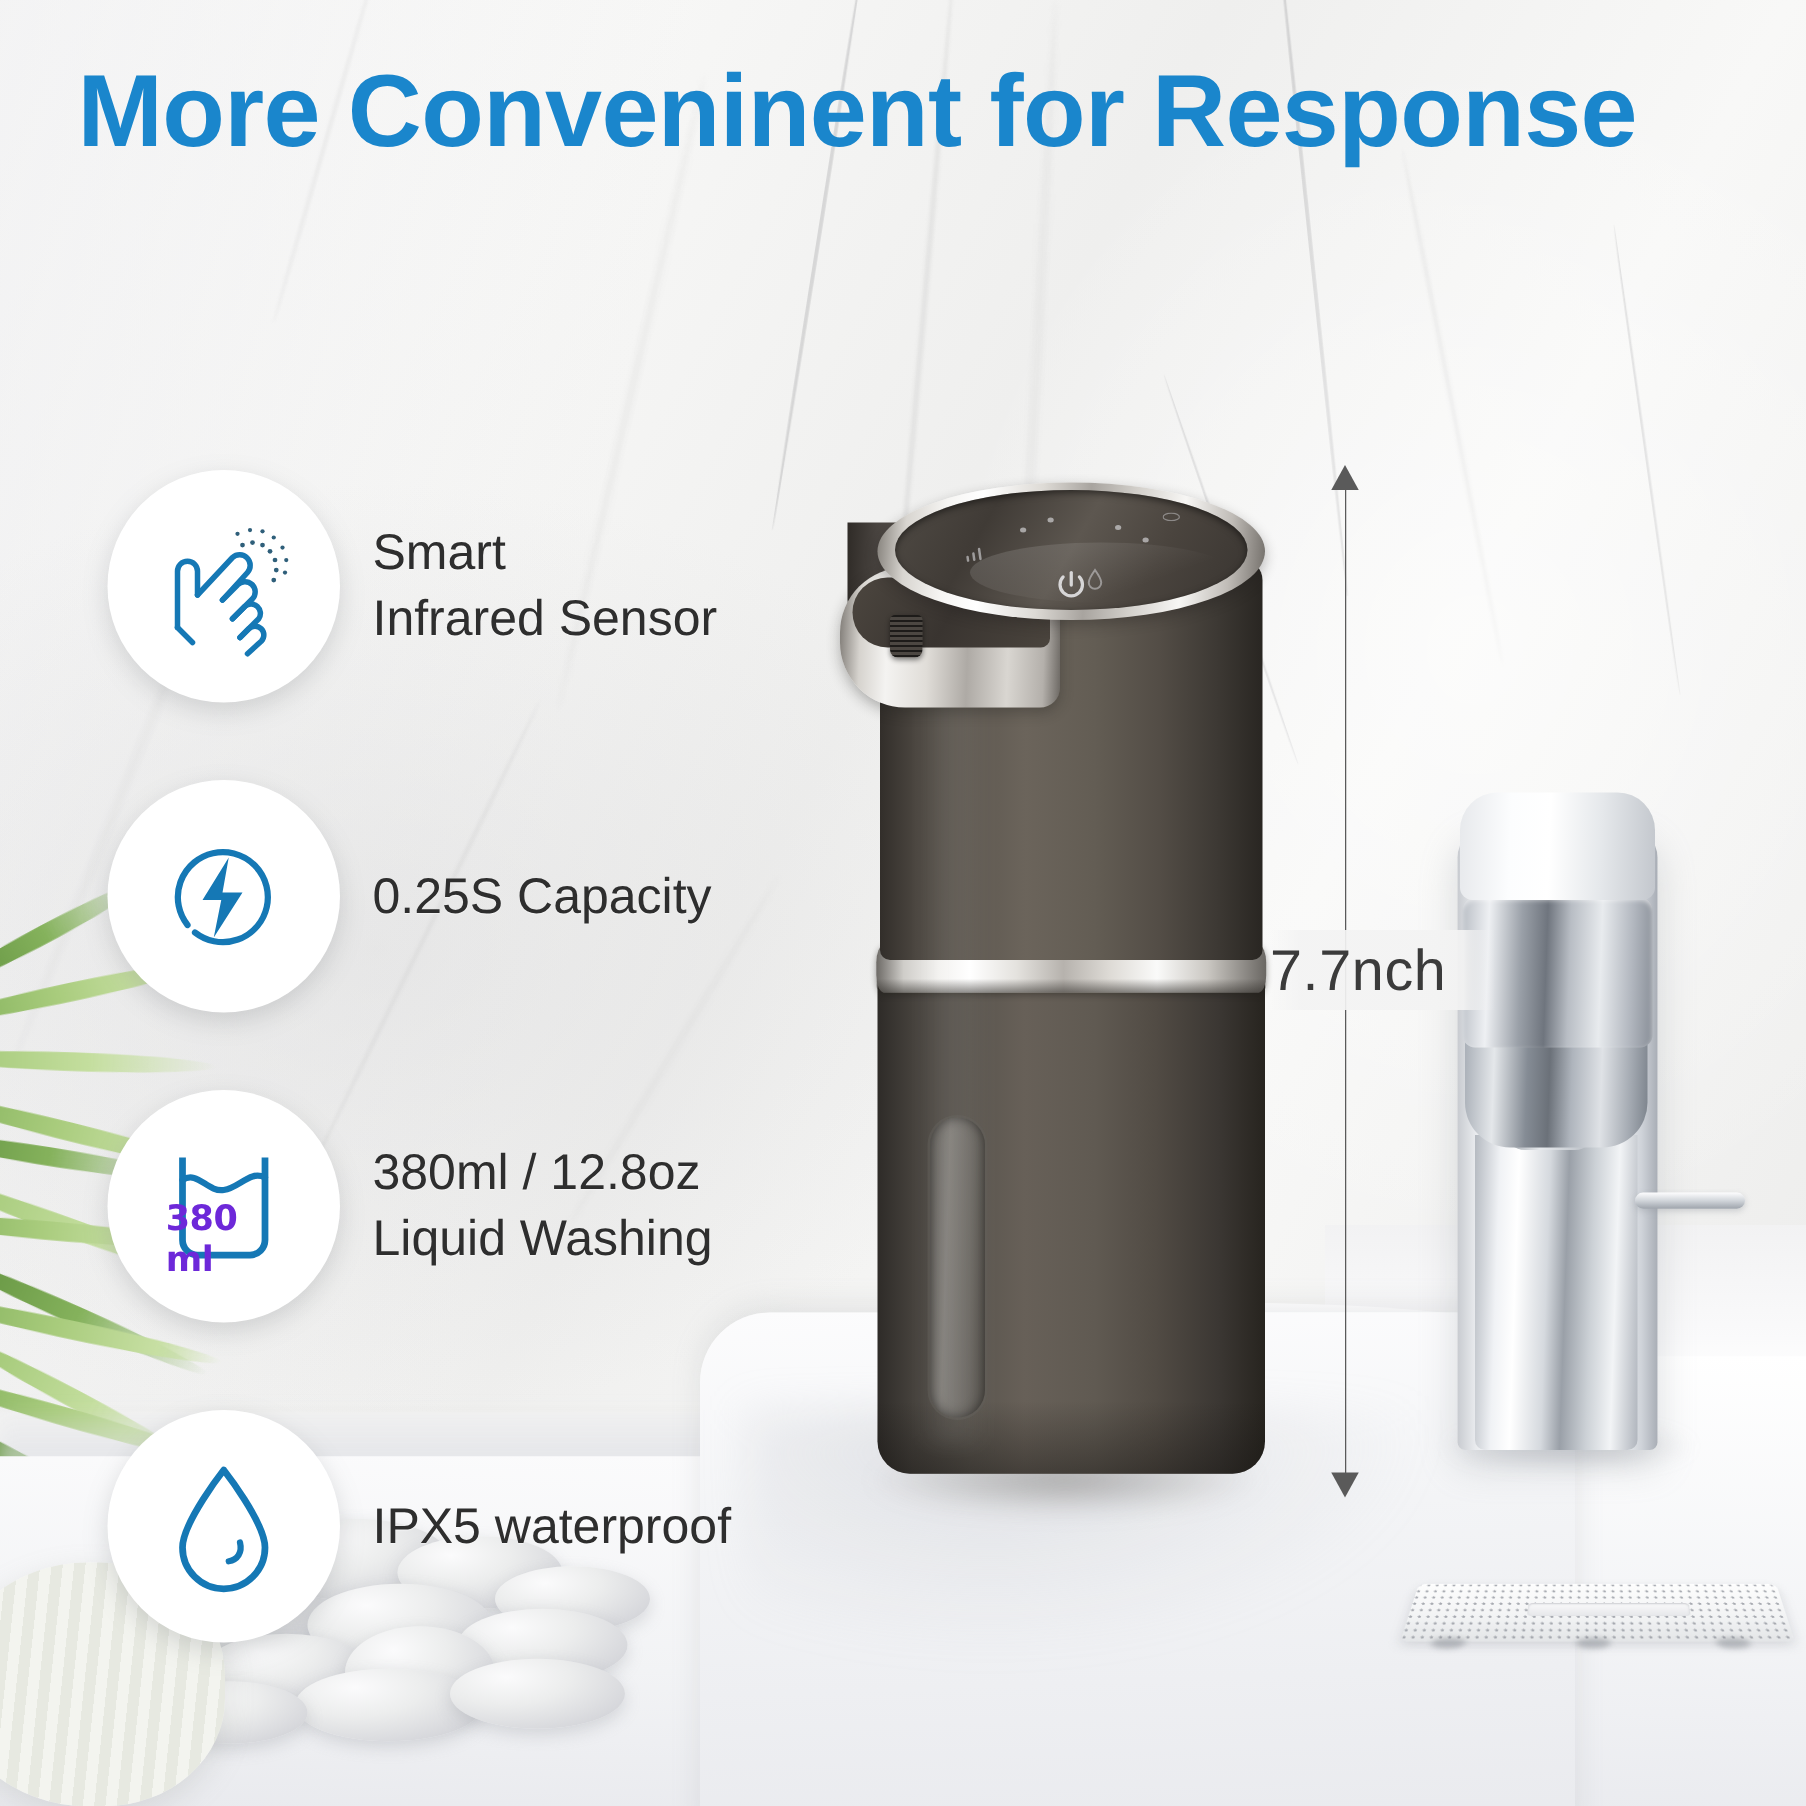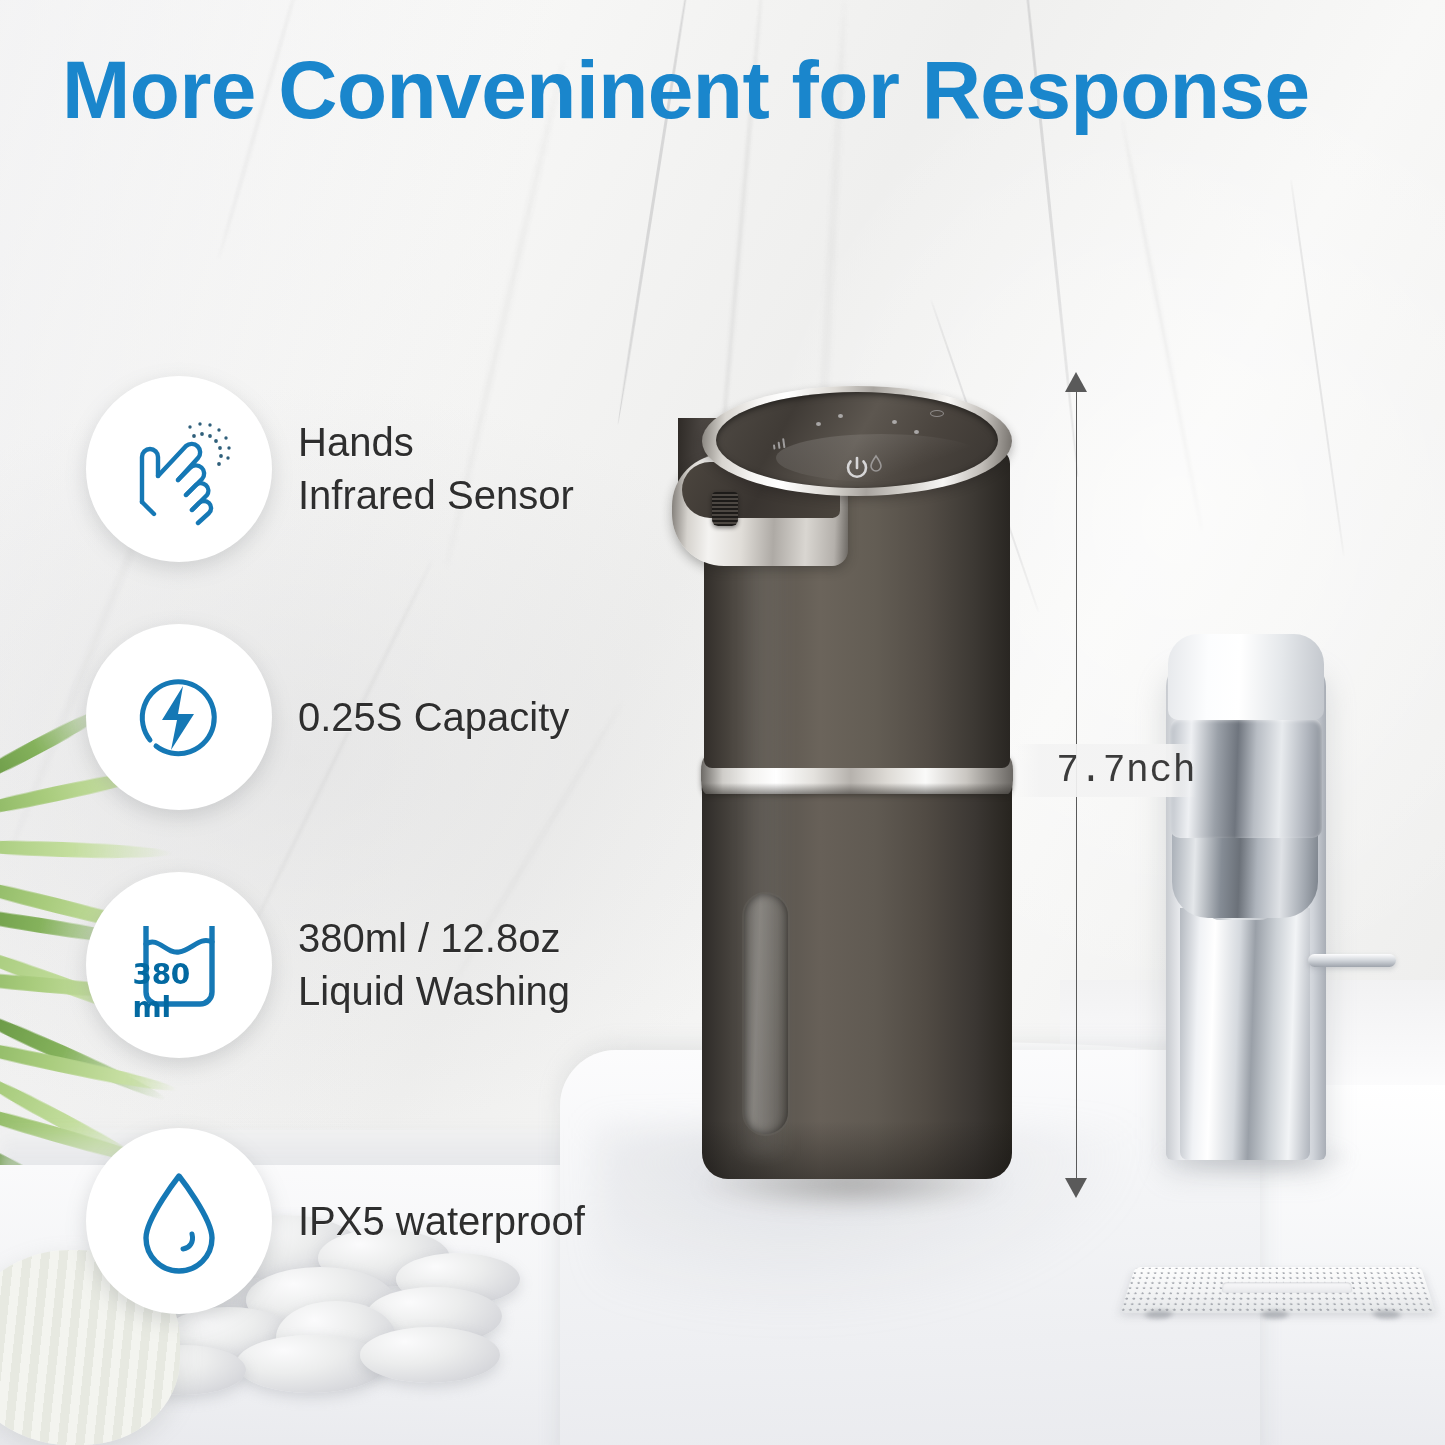--- a/index.html
+++ b/index.html
@@ -300,23 +300,23 @@
     background:#5a5a5a;
   }
   .dim-arrow {
     position:absolute; left:33px; width:0; height:0;
     border-left:11px solid transparent; border-right:11px solid transparent;
   }
   .dim-arrow.up { top:0; border-bottom:20px solid #5a5a5a; }
   .dim-arrow.down { bottom:0; border-top:20px solid #5a5a5a; }
   .dim-label {
     position:absolute; left:-16px; top:372px; width:180px;
-    text-align:right;
-    font-size:38px; color:#3b3b3b; letter-spacing:0.5px;
-    font-family:Liberation Mono, monospace;
+    text-align:left;
+    font-size:46px; color:#3b3b3b; letter-spacing:0.5px;
+    font-family:Liberation Sans, sans-serif;
     background: linear-gradient(90deg, rgba(243,243,243,0) 0%, rgba(243,243,243,0.92) 14%, rgba(243,243,243,0.92) 86%, rgba(243,243,243,0) 100%);
     padding:5px 0;
   }
 
   
   .headline {
     position:absolute; left:62px; top:40px; width:1300px;
     font-size:82px; font-weight:bold; line-height:1.22;
     color:#1a86cc; letter-spacing:-0.5px;
   }
@@ -335,21 +335,21 @@
     position:relative;
   }
   .badge svg { display:block; }
   .feature-text {
     font-size:40px; line-height:1.32; color:#2e2e2e;
     white-space:pre-line;
     text-shadow: 0 1px 1px rgba(255,255,255,0.55);
   }
   .ml-label {
     position:absolute; left:50%; top:64%; transform:translate(-50%,-50%);
-    font-size:28px; font-weight:bold; color:#0369a1;
+    font-size:28px; font-weight:bold; color:#6d28d9;
     font-family:"DejaVu Sans", sans-serif; letter-spacing:-0.3px;
   }
 </style>
 </head>
 <body>
 
 <div id="scene">
 
   <div class="marble-wall">
     <div class="vein" style="left:690px;  top:-40px;  width:3px;   height:470px; transform:rotate(9deg);"></div>
@@ -513,21 +513,21 @@
           <circle cx="70" cy="17" r="1.7"></circle>
             <circle cx="80" cy="14" r="1.7"></circle>
           <circle cx="90" cy="15" r="1.7"></circle>
             <circle cx="99" cy="20" r="1.7"></circle>
           <circle cx="106" cy="28" r="1.7"></circle>
             <circle cx="109" cy="38" r="1.7"></circle>
           <circle cx="108" cy="48" r="1.7"></circle>
         </g>
       </svg>
     </div>
-    <div class="feature-text">Hands
+    <div class="feature-text">Smart
 Infrared Sensor</div>
   </div>
 
   <div class="feature" style="top:248px;">
     <div class="badge">
       <svg width="118" height="118" viewBox="0 0 118 118">
         <path d="M30 82 A36 36 0 1 1 36 88" fill="none" stroke="#1578b5" stroke-width="5" stroke-linecap="round"></path>
         <path d="M63 28 L42 62 L57 62 L51 92 L74 56 L58 56 Z" fill="#1578b5"></path>
       </svg>
     </div>

